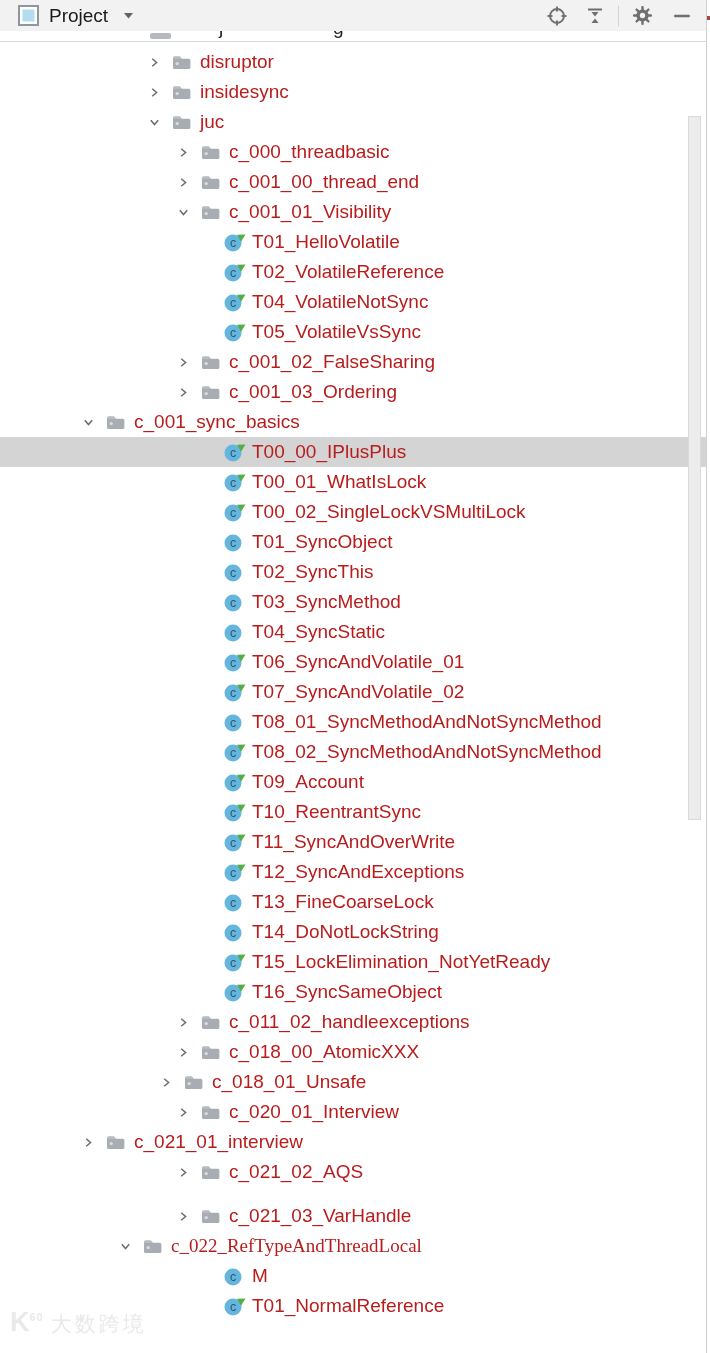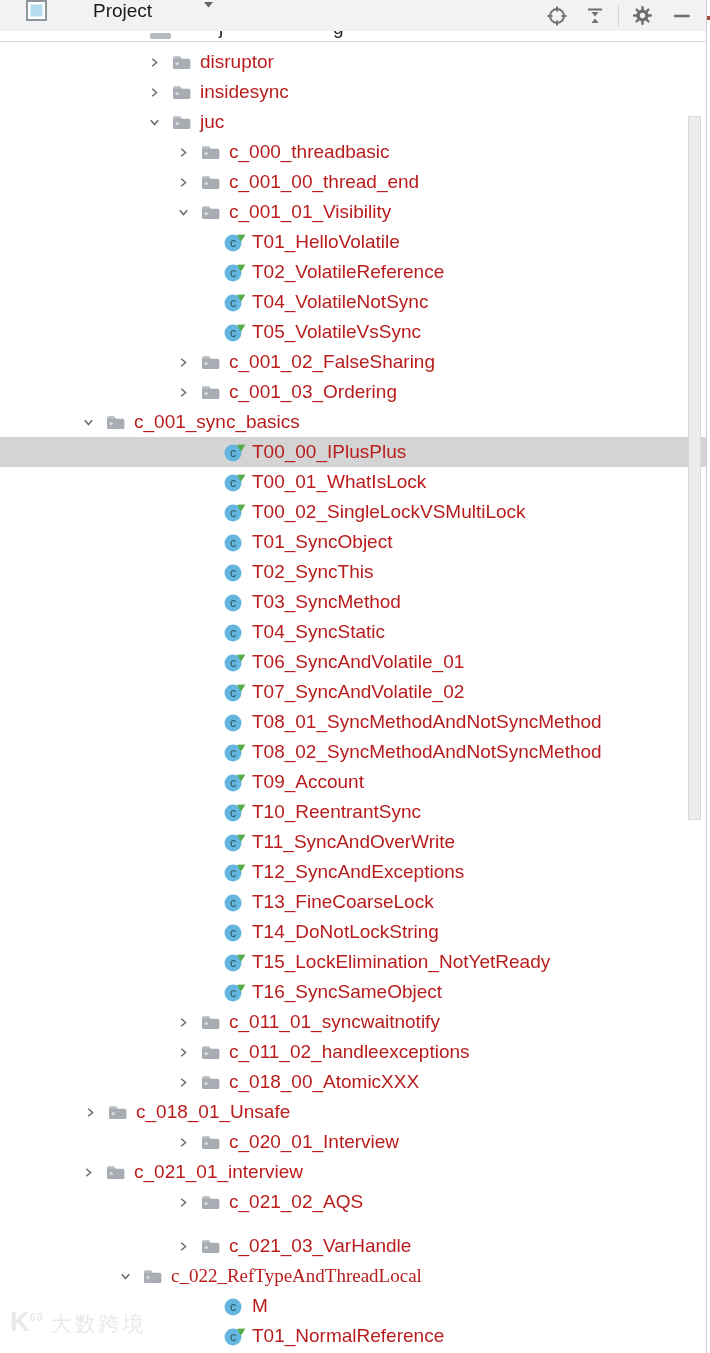--- a/index.html
+++ b/index.html
@@ -3,21 +3,21 @@
 <meta charset="utf-8">
 <style>
   html,body{margin:0;padding:0}
   body{
     width:710px;height:1353px;overflow:hidden;position:relative;
     background:#ffffff;font-family:"Liberation Sans",sans-serif;
   }
   
   .toolbar{
     position:absolute;left:0;top:0;width:706px;height:31px;background:#f2f2f2;
-    display:flex;box-sizing:border-box;padding-left:26px;gap:36px;
+    display:flex;align-items:center;box-sizing:border-box;padding-left:18px;
   }
   .tw-icon{display:flex;margin-right:10px}
   .tb-title{font-size:19px;color:#1a1a1a}
   .tb-caret{margin-left:14px;display:flex}
   .tb-right{margin-left:auto;display:flex;align-items:center}
   .tb-btn{display:flex;align-items:center;justify-content:center;width:22px;height:22px}
   .tb-sep{width:1px;height:20px;background:#d2d2d2;margin:0 12px 0 12px}
   .sp18{margin-right:16px}.sp20{margin-right:18px}.sp12{margin-right:13px}
   
   .partial{
@@ -497,53 +497,38 @@
           <polyline points="3.2,1.8 7.6,5.5 3.2,9.2" fill="none" stroke="#6b6b6b" stroke-width="1.5"></polyline>
         </svg>
       </span>
       <span class="nodeicon">
         <svg width="19" height="15" viewBox="0 0 19 15">
           <path d="M1 3 a1.6 1.6 0 0 1 1.6 -1.6 h5.2 l2 2.4 h7 a1.6 1.6 0 0 1 1.6 1.6 v7 a1.6 1.6 0 0 1 -1.6 1.6 h-14.2 a1.6 1.6 0 0 1 -1.6 -1.6 z" fill="#a7adb3"></path>
           <path d="M1 3 a1.6 1.6 0 0 1 1.6 -1.6 h5.2 l2 2.4 h-8.8 z" fill="#b9bec3"></path>
           <circle cx="5.2" cy="8.6" r="1.7" fill="#d9dcde"></circle>
         </svg>
       </span>
-      <span class="lbl-folder">c_011_01_syncwaitnotify</span>
-    </div>
-    <div class="row" style="padding-left: 175px;">
-      <span class="chev">
-        <svg width="11" height="11" viewBox="0 0 11 11">
-          <polyline points="3.2,1.8 7.6,5.5 3.2,9.2" fill="none" stroke="#6b6b6b" stroke-width="1.5"></polyline>
-        </svg>
-      </span>
-      <span class="nodeicon">
-        <svg width="19" height="15" viewBox="0 0 19 15">
-          <path d="M1 3 a1.6 1.6 0 0 1 1.6 -1.6 h5.2 l2 2.4 h7 a1.6 1.6 0 0 1 1.6 1.6 v7 a1.6 1.6 0 0 1 -1.6 1.6 h-14.2 a1.6 1.6 0 0 1 -1.6 -1.6 z" fill="#a7adb3"></path>
-          <path d="M1 3 a1.6 1.6 0 0 1 1.6 -1.6 h5.2 l2 2.4 h-8.8 z" fill="#b9bec3"></path>
-          <circle cx="5.2" cy="8.6" r="1.7" fill="#d9dcde"></circle>
-        </svg>
-      </span>
       <span class="lbl-folder">c_011_02_handleexceptions</span>
     </div>
     <div class="row" style="padding-left: 175px;">
       <span class="chev">
         <svg width="11" height="11" viewBox="0 0 11 11">
           <polyline points="3.2,1.8 7.6,5.5 3.2,9.2" fill="none" stroke="#6b6b6b" stroke-width="1.5"></polyline>
         </svg>
       </span>
       <span class="nodeicon">
         <svg width="19" height="15" viewBox="0 0 19 15">
           <path d="M1 3 a1.6 1.6 0 0 1 1.6 -1.6 h5.2 l2 2.4 h7 a1.6 1.6 0 0 1 1.6 1.6 v7 a1.6 1.6 0 0 1 -1.6 1.6 h-14.2 a1.6 1.6 0 0 1 -1.6 -1.6 z" fill="#a7adb3"></path>
           <path d="M1 3 a1.6 1.6 0 0 1 1.6 -1.6 h5.2 l2 2.4 h-8.8 z" fill="#b9bec3"></path>
           <circle cx="5.2" cy="8.6" r="1.7" fill="#d9dcde"></circle>
         </svg>
       </span>
       <span class="lbl-folder">c_018_00_AtomicXXX</span>
     </div>
-    <div class="row" style="padding-left: 82px;">
+    <div class="row" style="padding-left: 112px; margin-left: 46px;">
       <span class="chev">
         <svg width="11" height="11" viewBox="0 0 11 11">
           <polyline points="3.2,1.8 7.6,5.5 3.2,9.2" fill="none" stroke="#6b6b6b" stroke-width="1.5"></polyline>
         </svg>
       </span>
       <span class="nodeicon">
         <svg width="19" height="15" viewBox="0 0 19 15">
           <path d="M1 3 a1.6 1.6 0 0 1 1.6 -1.6 h5.2 l2 2.4 h7 a1.6 1.6 0 0 1 1.6 1.6 v7 a1.6 1.6 0 0 1 -1.6 1.6 h-14.2 a1.6 1.6 0 0 1 -1.6 -1.6 z" fill="#a7adb3"></path>
           <path d="M1 3 a1.6 1.6 0 0 1 1.6 -1.6 h5.2 l2 2.4 h-8.8 z" fill="#b9bec3"></path>
           <circle cx="5.2" cy="8.6" r="1.7" fill="#d9dcde"></circle>

